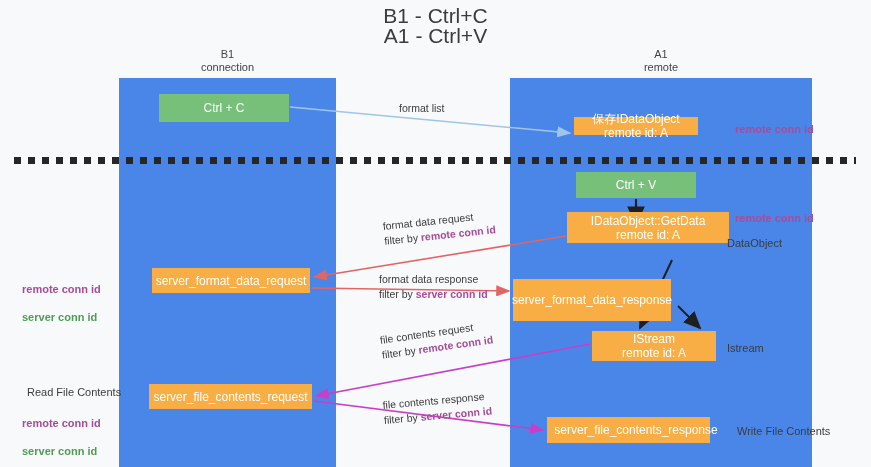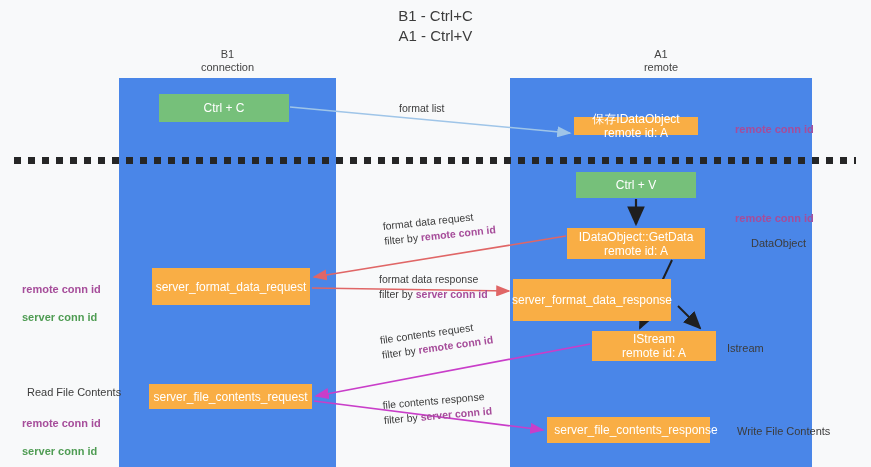--- a/index.html
+++ b/index.html
@@ -17,52 +17,52 @@
 
   .col-head{
     position:absolute;text-align:center;color:#444;
     font-size:11px;line-height:13px;white-space:pre-line;
   }
   #head-b1{left:119px;top:48px;width:217px;}
   #head-a1{left:510px;top:48px;width:302px;}
 
   #title{
     position:absolute;left:0;top:6px;width:871px;text-align:center;
-    font-size:15px;color:#3c3c3c;line-height:20px;white-space:pre-line;
+    font-size:21px;color:#3c3c3c;line-height:20px;white-space:pre-line;
   }
 
   .node{
     position:absolute;display:flex;align-items:center;justify-content:center;
     color:#ffffff;text-align:center;font-size:12px;line-height:14px;
     white-space:pre-line;box-sizing:border-box;
   }
   .green{background:#6aa84f;background:#76c07a;}
   .orange{background:#f9ae45;}
 
   #n-ctrlc{left:159px;top:94px;width:130px;height:28px;}
   #n-dataobj{left:574px;top:117px;width:124px;height:18px;}
   #n-ctrlv{left:576px;top:172px;width:120px;height:26px;}
-  #n-getdata{left:567px;top:228px;width:138px;height:31px;}
-  #n-fmt-req{left:152px;top:268px;width:158px;height:37px;text-align:center;}
+  #n-getdata{left:567px;top:212px;width:162px;height:31px;}
+  #n-fmt-req{left:152px;top:268px;width:158px;height:25px;text-align:center;}
   #n-fmt-res{left:513px;top:279px;width:158px;height:42px;}
   #n-istream{left:592px;top:331px;width:124px;height:30px;}
   #n-file-req{left:149px;top:384px;width:163px;height:25px;}
   #n-file-res{left:547px;top:417px;width:163px;height:26px;padding-left:15px;}
 
   .side-label{
     position:absolute;font-size:11px;line-height:14px;color:#3c3c3c;
     white-space:pre-line;
   }
   .purple{color:#a64d9a;font-weight:bold;}
   .green-t{color:#4f9c53;font-weight:bold;}
   .plain{color:#3c3c3c;font-weight:normal;}
 
   #lbl-r1{left:735px;top:122px;}
   #lbl-r2{left:735px;top:211px;}
-  #lbl-r3{left:727px;top:236px;margin-left:24px;}
+  #lbl-r3{left:727px;top:236px;}
   #lbl-r4{left:727px;top:341px;}
   #lbl-r5{left:737px;top:424px;}
 
   #lbl-l1{left:22px;top:268px;}
   #lbl-l2{left:27px;top:385px;}
   #lbl-l3{left:22px;top:402px;}
 
   .flow-lbl{
     position:absolute;font-size:10.5px;line-height:15px;color:#3c3c3c;
     white-space:nowrap;

